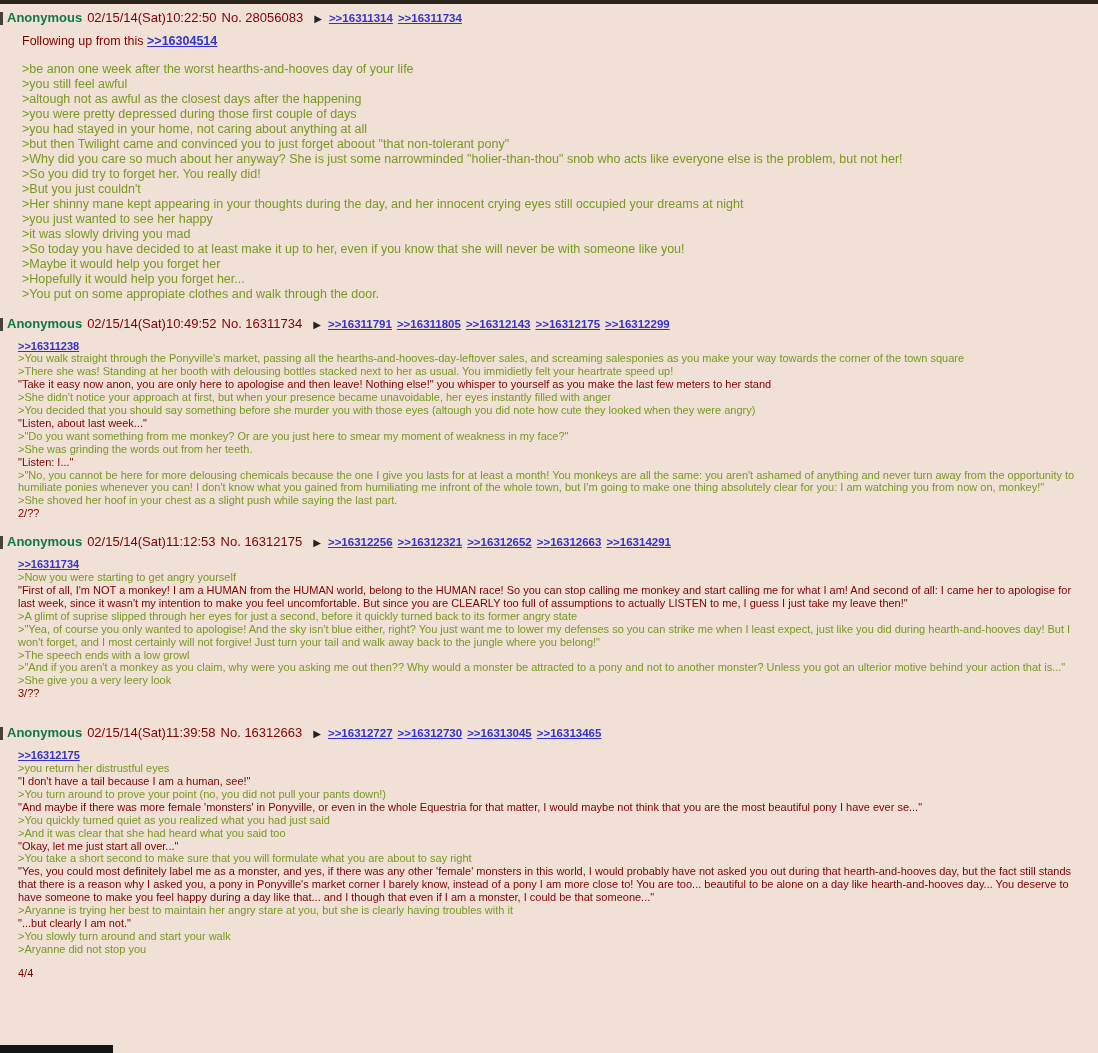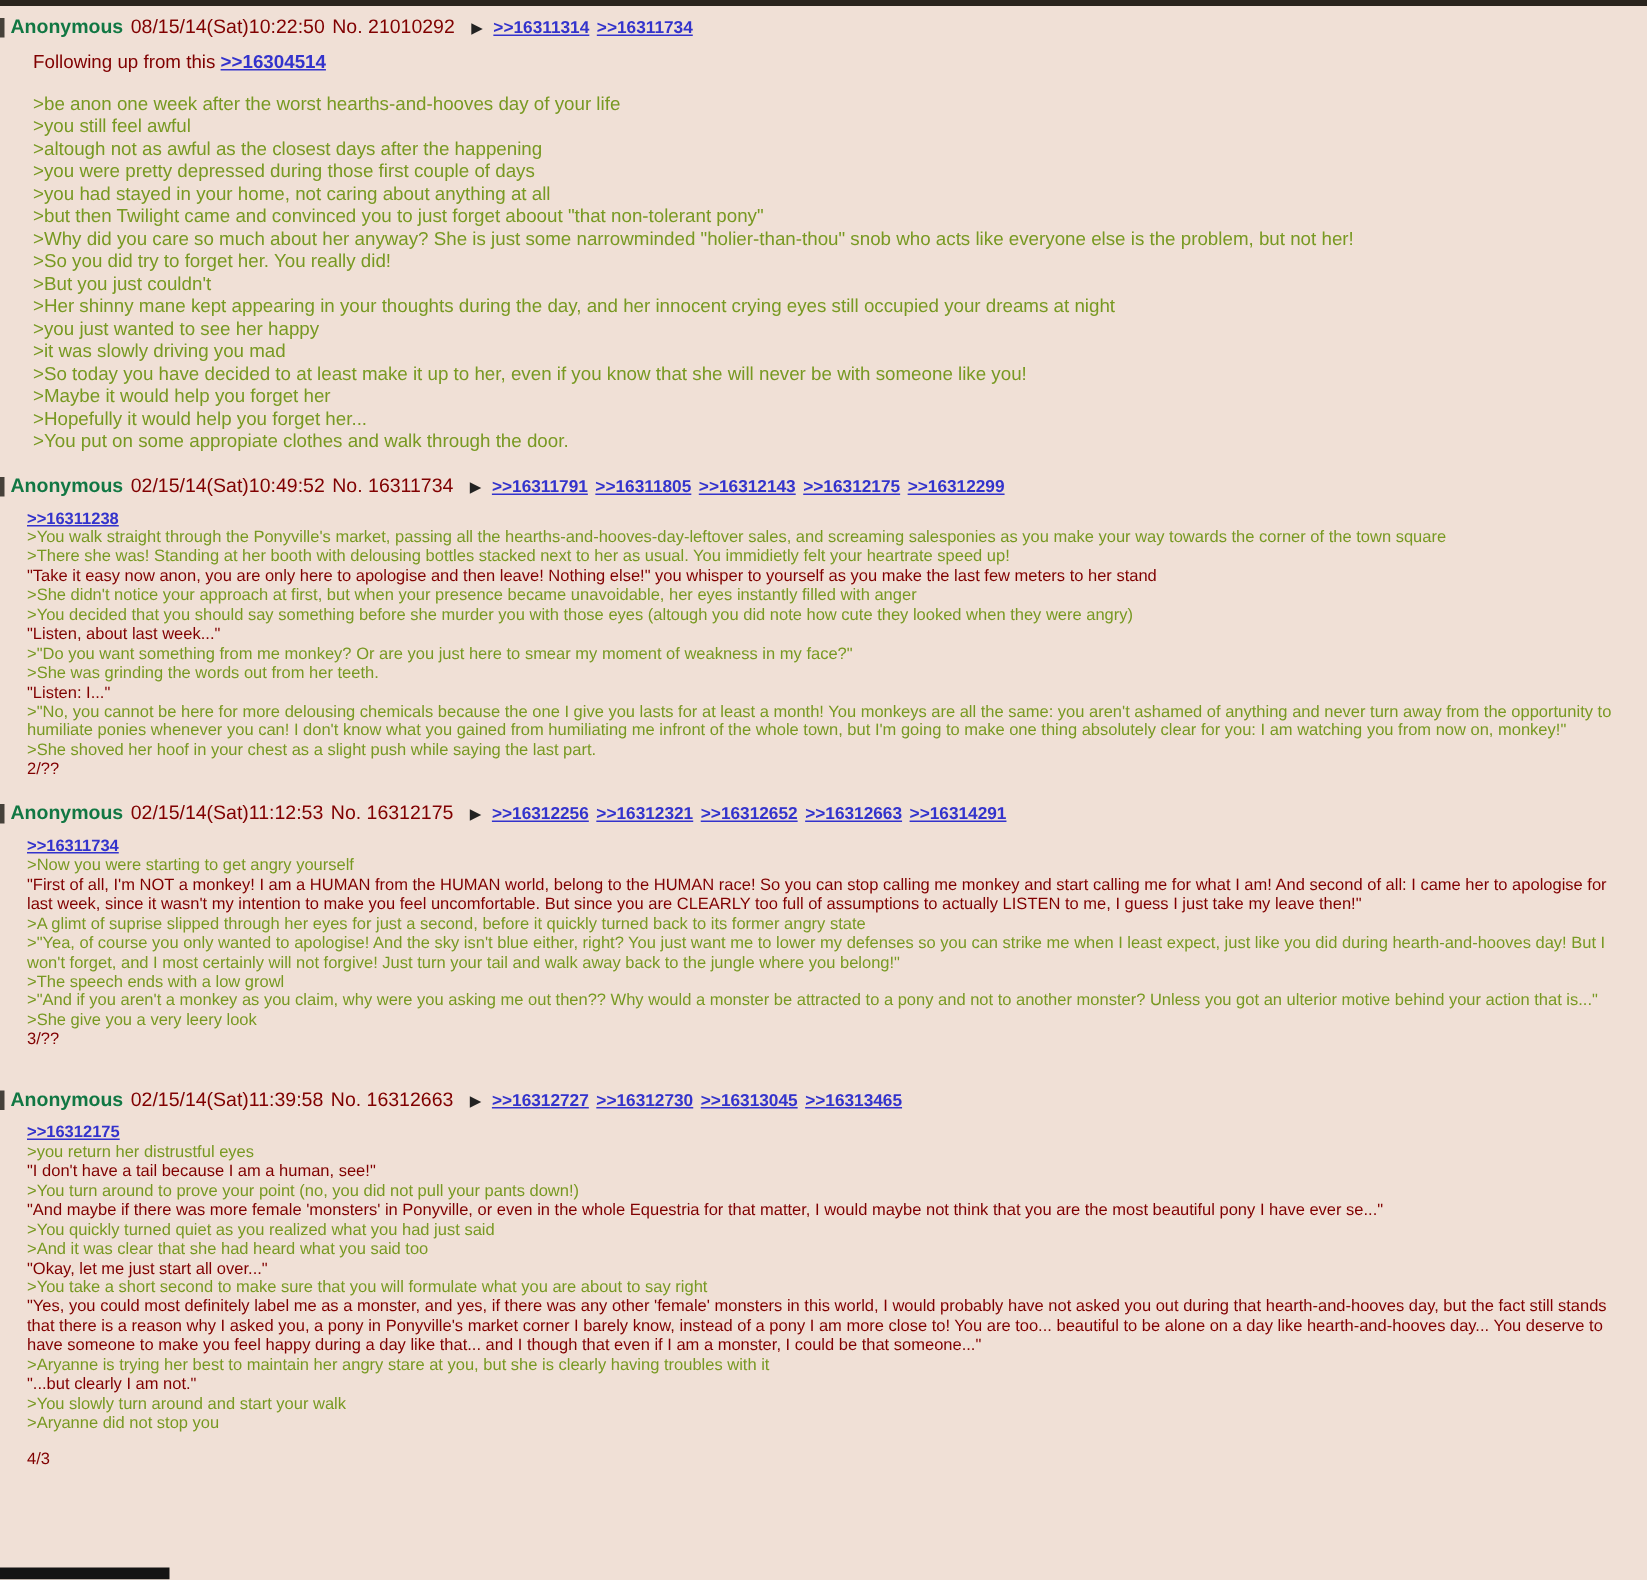--- a/index.html
+++ b/index.html
@@ -61,21 +61,21 @@
   }
 </style>
 </head>
 <body>
 
 <div class="top-strip"></div>
 
 <div class="thread" id="thread">
     <div class="post">
       <span class="post-tick"></span>
-      <div class="post-header"><span class="poster-name">Anonymous</span><span class="post-meta">08/15/14(Sat)10:22:50</span><span class="post-meta">No. 21010292</span><span class="reply-arrow">▶</span><a class="backlink">&gt;&gt;16311314</a><a class="backlink">&gt;&gt;16311734</a></div>
+      <div class="post-header"><span class="poster-name">Anonymous</span><span class="post-meta">02/15/14(Sat)10:22:50</span><span class="post-meta">No. 28056083</span><span class="reply-arrow">▶</span><a class="backlink">&gt;&gt;16311314</a><a class="backlink">&gt;&gt;16311734</a></div>
       <div class="post-body">
         <div class="line"><span class="seg-p">Following up from this </span><a class="quotelink">&gt;&gt;16304514</a></div>
         <div class="line"></div>
         <div class="line"><span class="seg-g">&gt;be anon one week after the worst hearths-and-hooves day of your life</span></div>
         <div class="line"><span class="seg-g">&gt;you still feel awful</span></div>
         <div class="line"><span class="seg-g">&gt;altough not as awful as the closest days after the happening</span></div>
         <div class="line"><span class="seg-g">&gt;you were pretty depressed during those first couple of days</span></div>
         <div class="line"><span class="seg-g">&gt;you had stayed in your home, not caring about anything at all</span></div>
         <div class="line"><span class="seg-g">&gt;but then Twilight came and convinced you to just forget aboout "that non-tolerant pony"</span></div>
         <div class="line"><span class="seg-g">&gt;Why did you care so much about her anyway? She is just some narrowminded "holier-than-thou" snob who acts like everyone else is the problem, but not her!</span></div>
@@ -137,18 +137,18 @@
         <div class="line"><span class="seg-g">&gt;You quickly turned quiet as you realized what you had just said</span></div>
         <div class="line"><span class="seg-g">&gt;And it was clear that she had heard what you said too</span></div>
         <div class="line"><span class="seg-p">"Okay, let me just start all over..."</span></div>
         <div class="line"><span class="seg-g">&gt;You take a short second to make sure that you will formulate what you are about to say right</span></div>
         <div class="line"><span class="seg-p">"Yes, you could most definitely label me as a monster, and yes, if there was any other 'female' monsters in this world, I would probably have not asked you out during that hearth-and-hooves day, but the fact still stands that there is a reason why I asked you, a pony in Ponyville's market corner I barely know, instead of a pony I am more close to! You are too... beautiful to be alone on a day like hearth-and-hooves day... You deserve to have someone to make you feel happy during a day like that... and I though that even if I am a monster, I could be that someone..."</span></div>
         <div class="line"><span class="seg-g">&gt;Aryanne is trying her best to maintain her angry stare at you, but she is clearly having troubles with it</span></div>
         <div class="line"><span class="seg-p">"...but clearly I am not."</span></div>
         <div class="line"><span class="seg-g">&gt;You slowly turn around and start your walk</span></div>
         <div class="line"><span class="seg-g">&gt;Aryanne did not stop you</span></div>
         <div class="line"></div>
-        <div class="line"><span class="seg-p">4/3</span></div>
+        <div class="line"><span class="seg-p">4/4</span></div>
       </div>
     </div>
   </div>
 
 <div class="bottom-bar"></div>
 
 </body></html>

